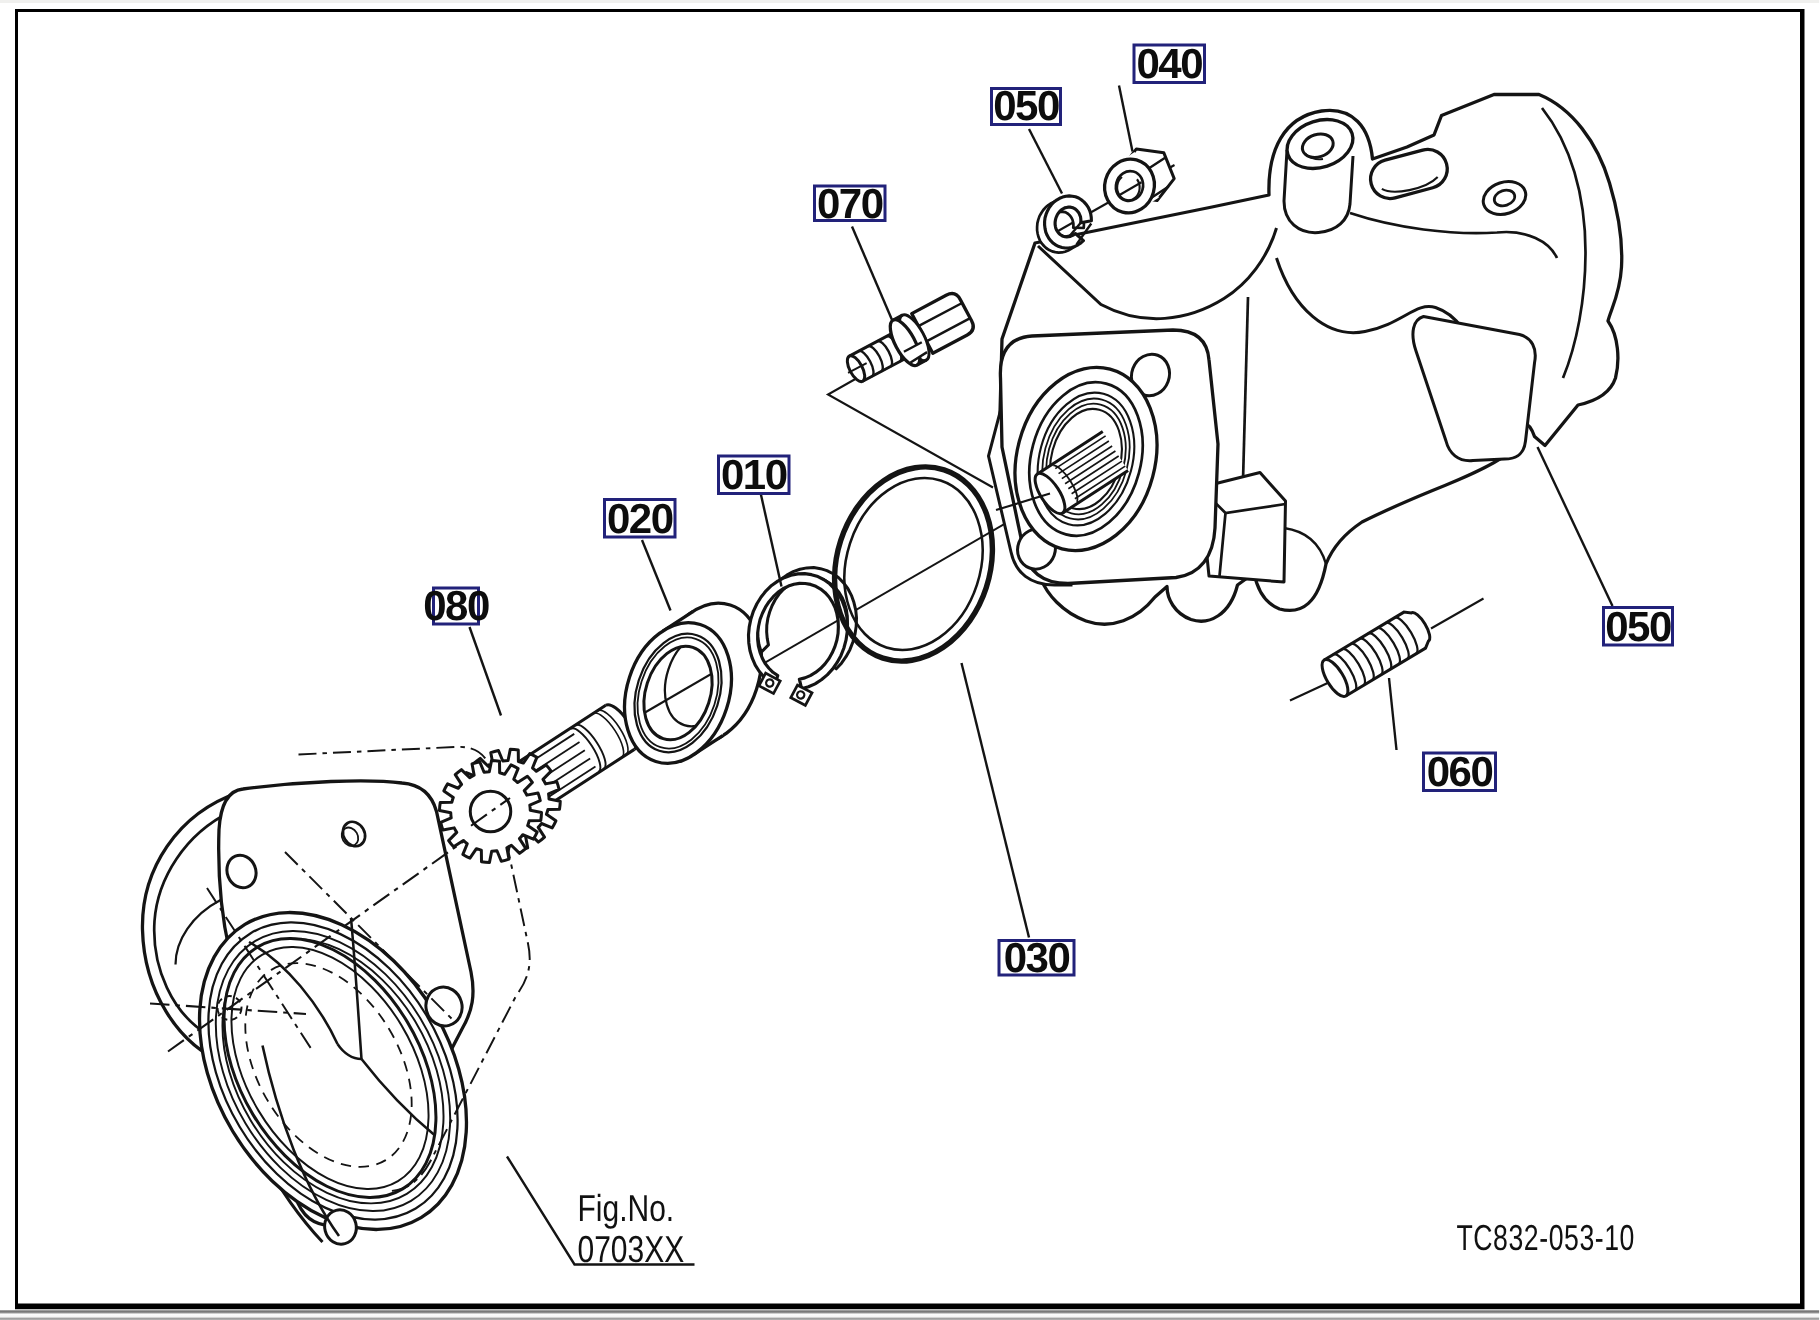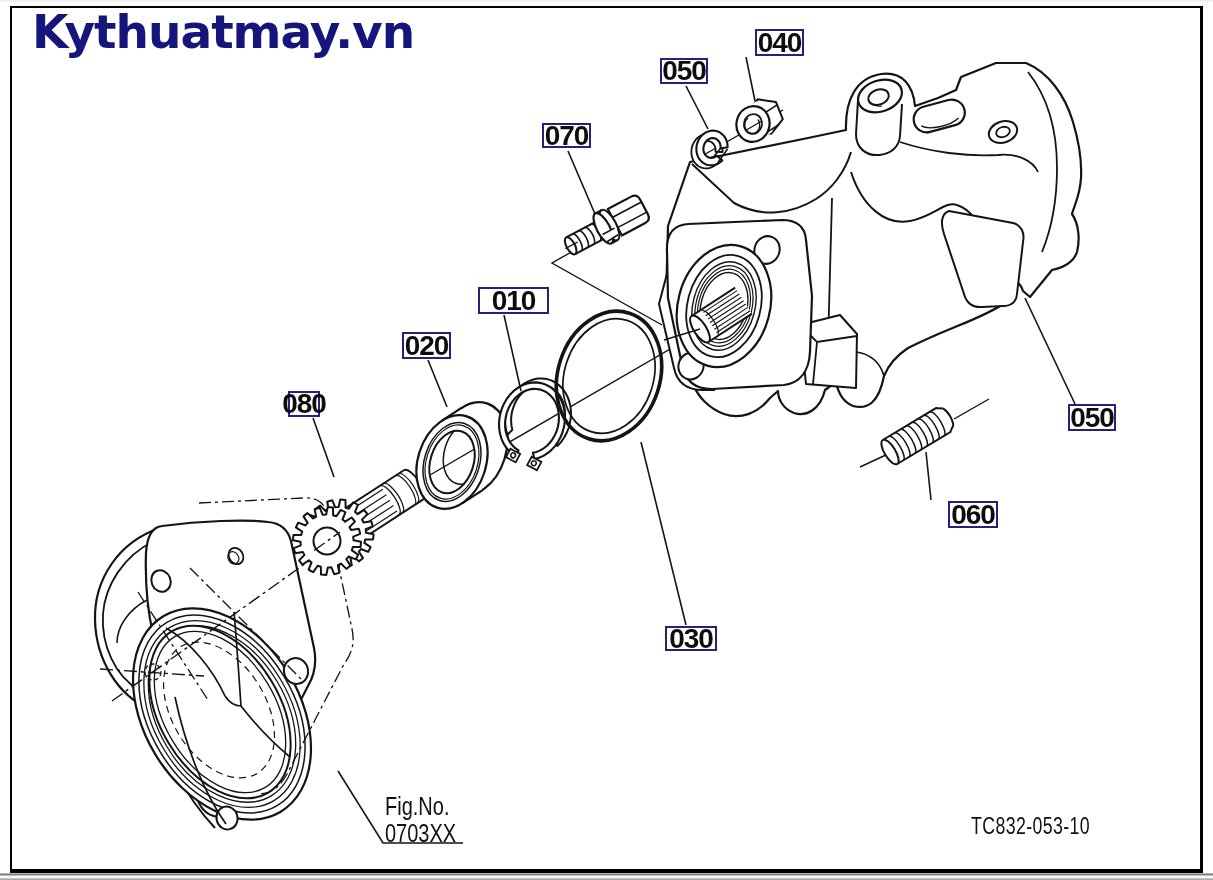--- a/index.html
+++ b/index.html
@@ -225,22 +225,21 @@
           <line x1="568" y1="151" x2="595" y2="214"></line>
           <line x1="504" y1="315" x2="521" y2="391"></line>
           <line x1="428" y1="360" x2="447" y2="407"></line>
           <line x1="313" y1="418" x2="334" y2="477"></line>
           <line x1="641" y1="442" x2="686" y2="625"></line>
           <line x1="926" y1="452" x2="931" y2="500"></line>
           <line x1="1075" y1="404" x2="1025" y2="298"></line>
           <path d="M 338,771 L 383,843 L 463,843" fill="none"></path>
         </g>
       </svg></div>
-  <div class="logo">Kythuatmay.vn</div>
-  <div class="part-label" style="left:478px;top:287px;width:71px;height:27px;">010</div>
+  <div class="part-label" style="left:478px;top:303px;width:49px;height:27px;">010</div>
   <div class="part-label" style="left:402px;top:332px;width:49px;height:27px;">020</div>
   <div class="part-label" style="left:665px;top:626px;width:52px;height:25px;">030</div>
   <div class="part-label" style="left:719px;top:29px;width:49px;height:27px;margin-left:36px;">040</div>
   <div class="part-label" style="left:660px;top:58px;width:48px;height:26px;">050</div>
   <div class="part-label" style="left:912px;top:501px;width:50px;height:27px;margin-left:36px;">060</div>
   <div class="part-label" style="left:542px;top:123px;width:49px;height:25px;">070</div>
   <div class="part-label" style="left:288px;top:391px;width:32px;height:26px;">080</div>
   <div class="part-label" style="left:1068px;top:404px;width:48px;height:27px;">050</div>
   <div class="fig-caption">
     <div>Fig.No.</div>

